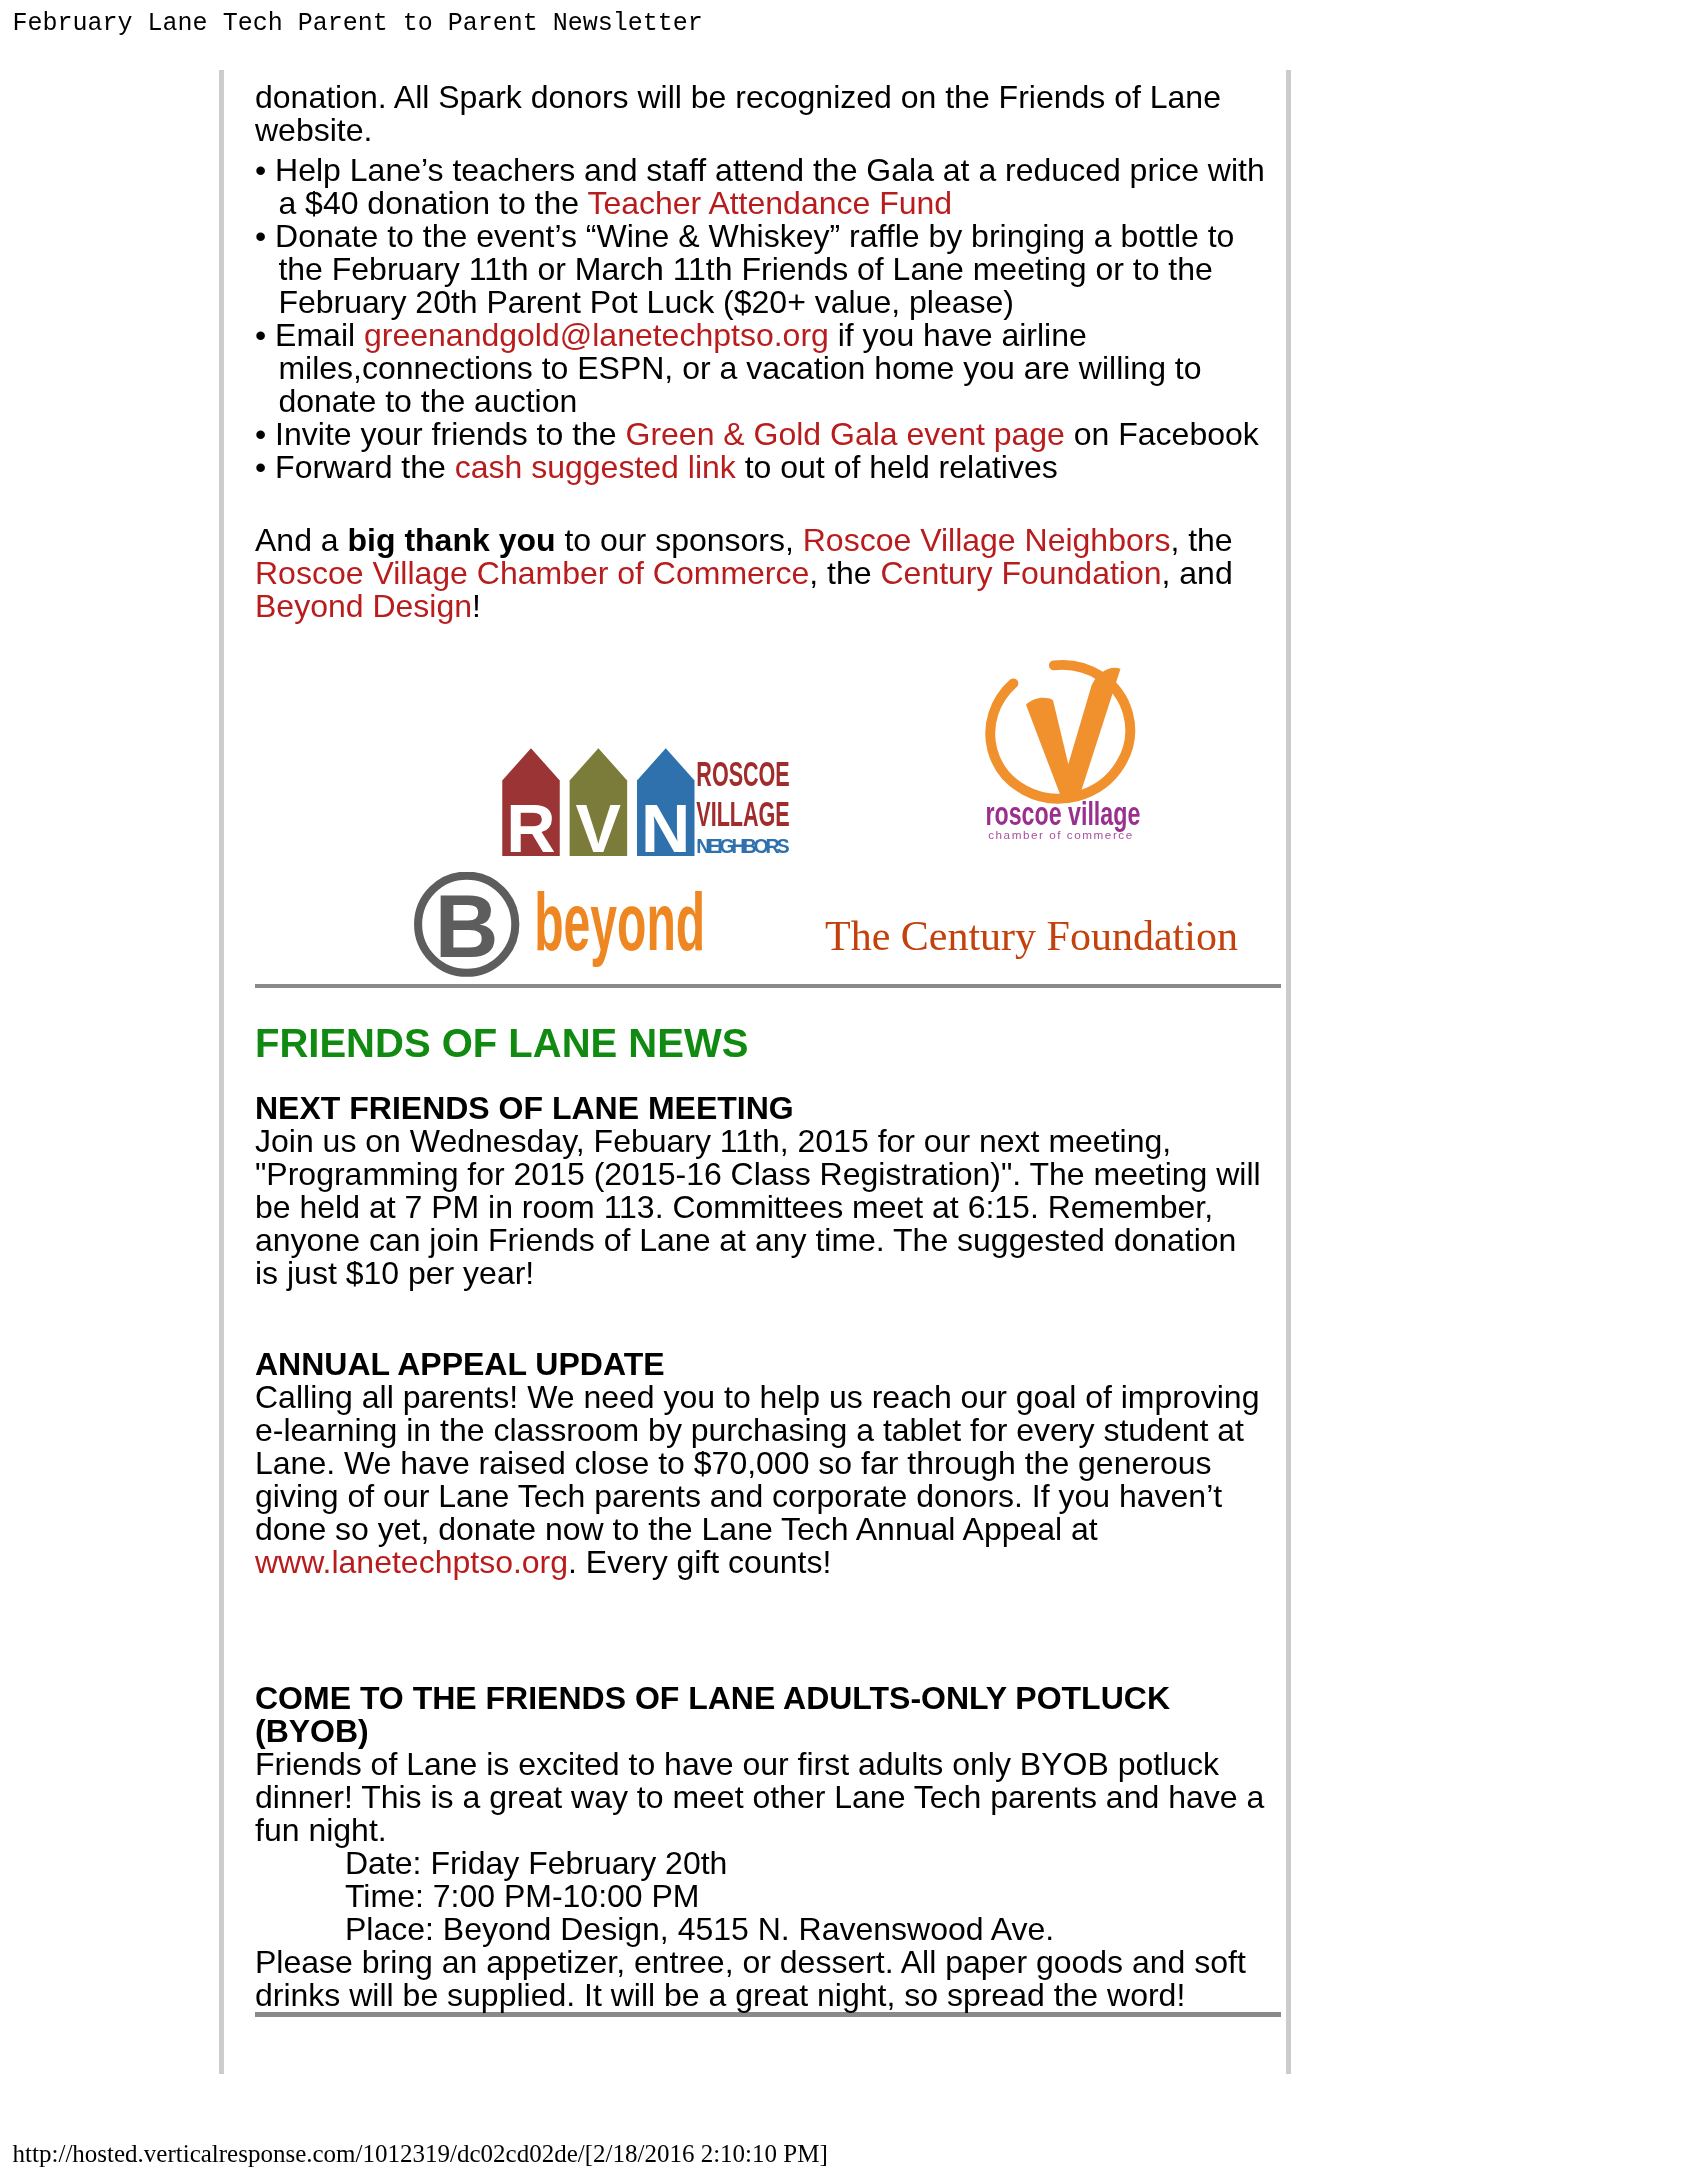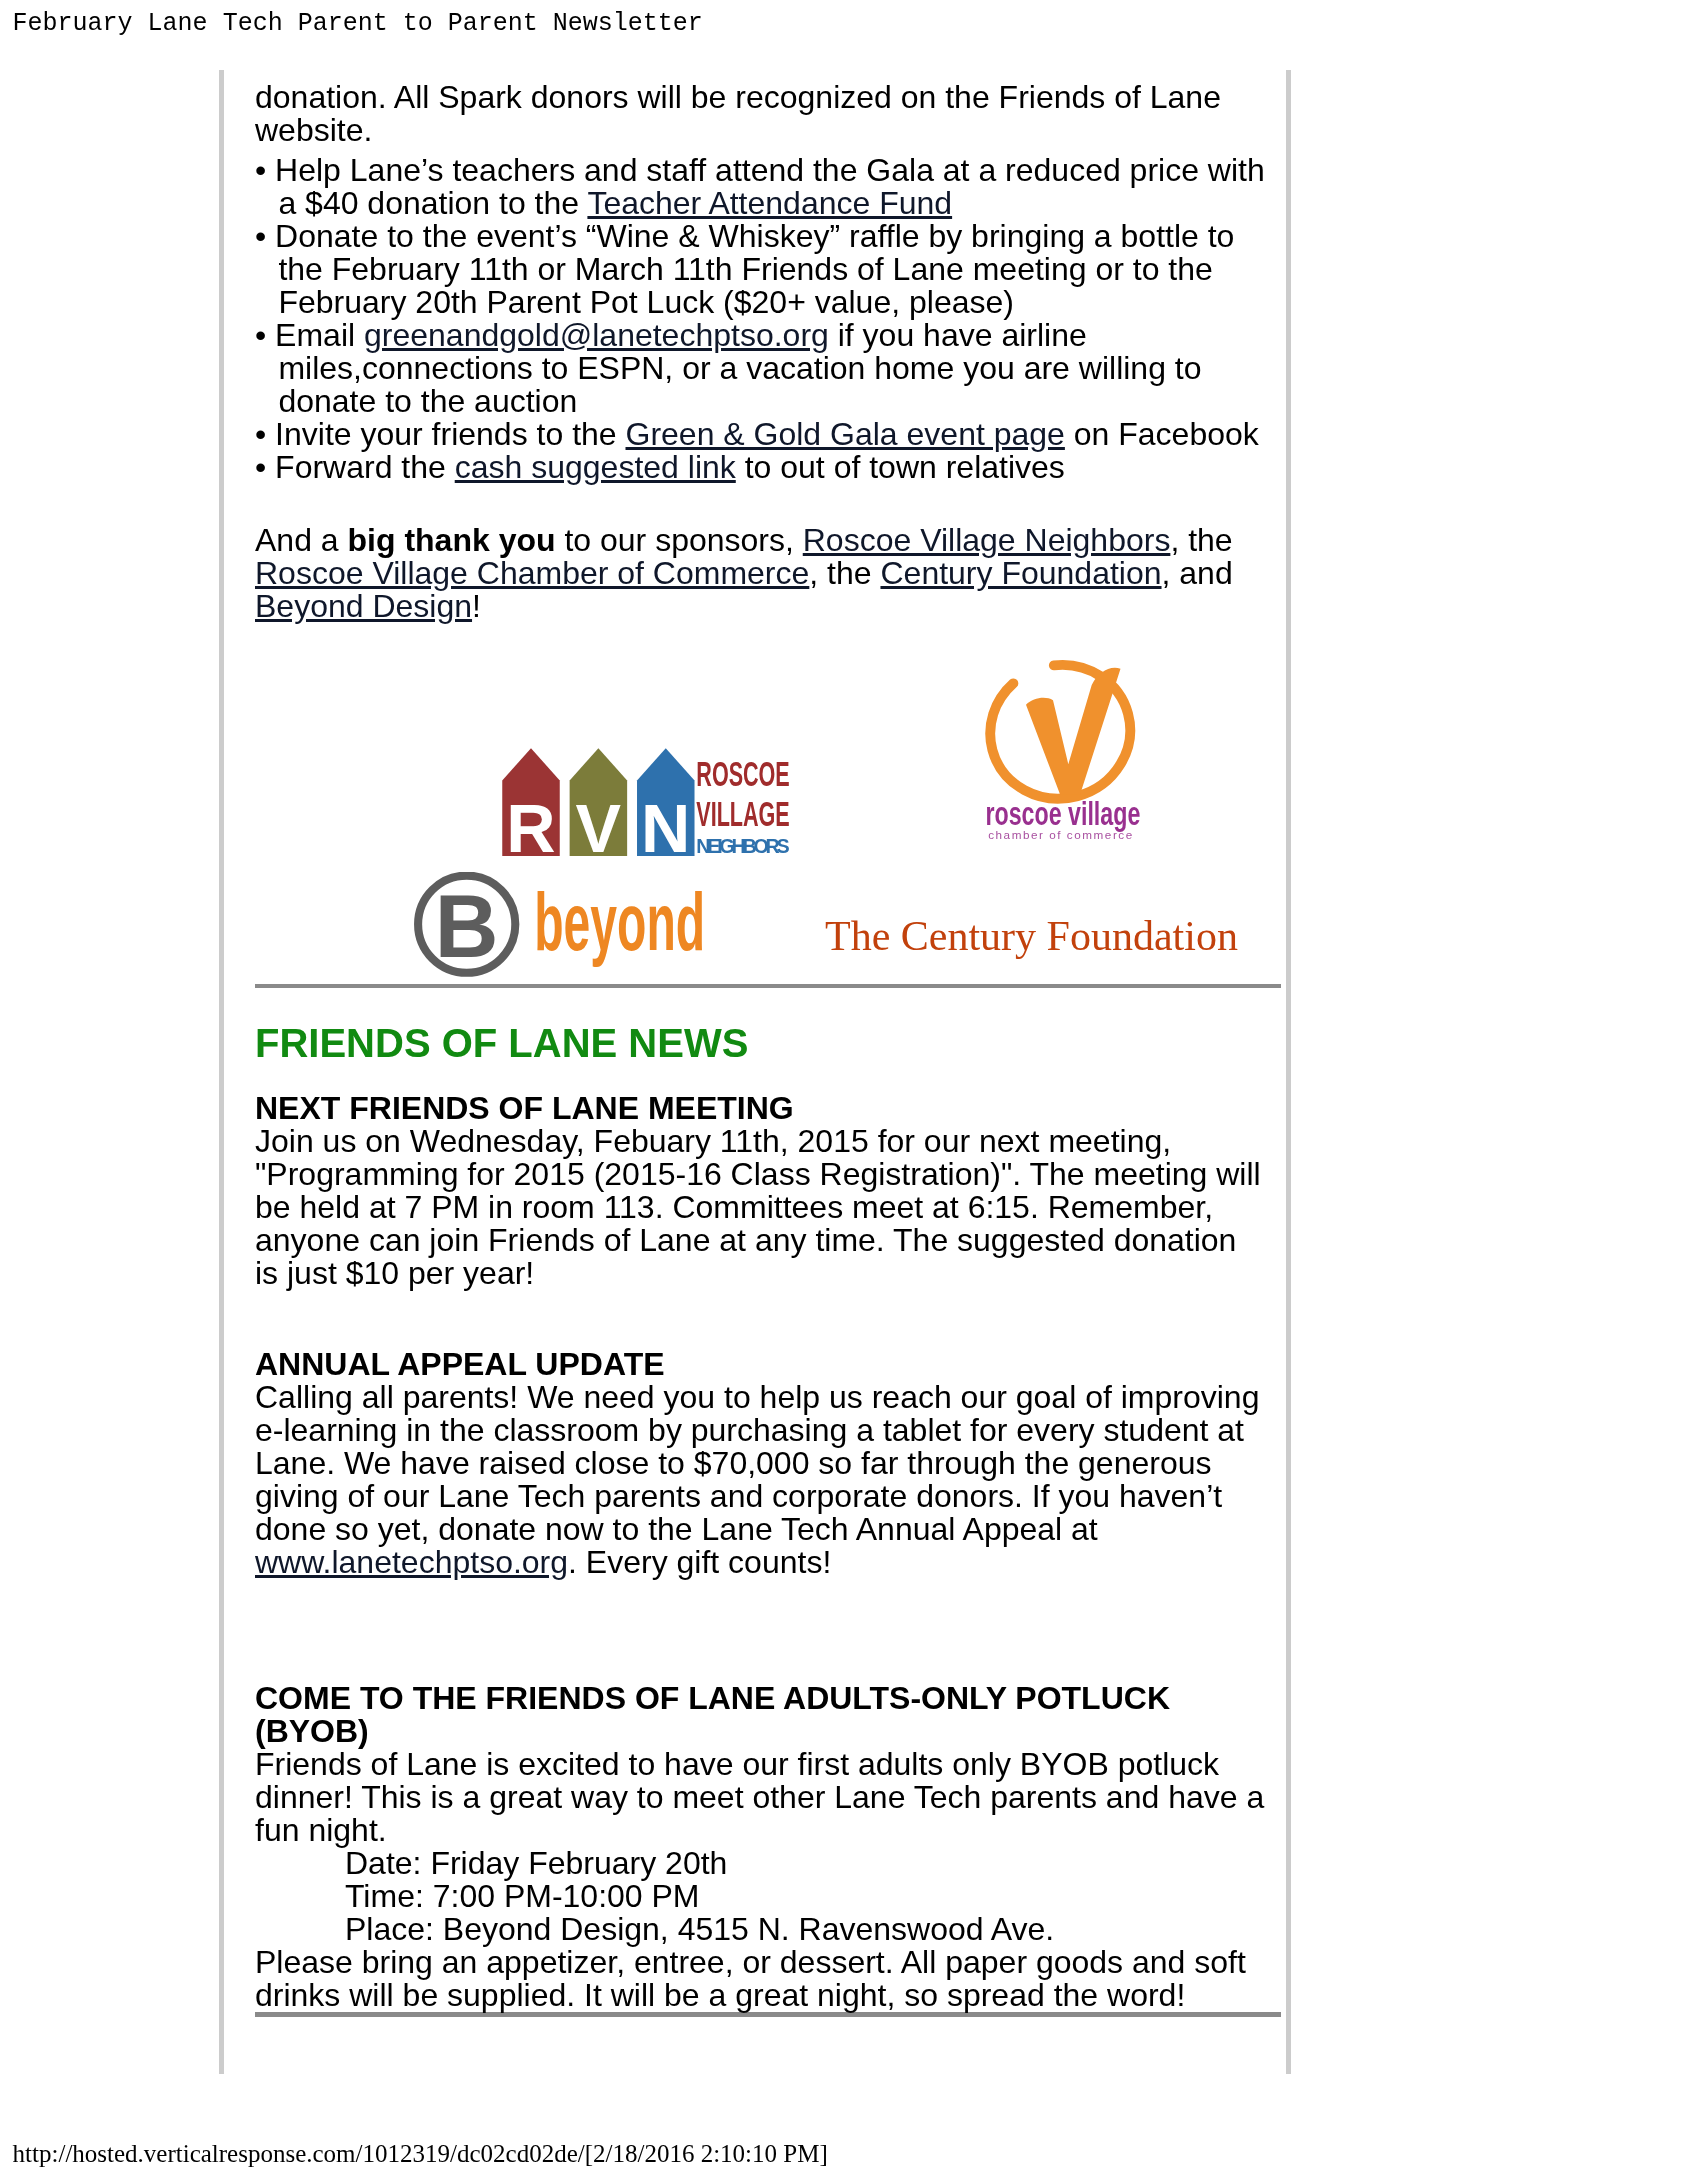--- a/index.html
+++ b/index.html
@@ -17,21 +17,21 @@
     font-family:"Liberation Serif","DejaVu Serif",serif;
     font-size:25px;color:#000;white-space:nowrap;
   }
   .content-wrap{
     position:absolute;top:70px;left:219px;width:1072px;height:2004px;
     box-sizing:border-box;border-left:5.4px solid #cccccc;border-right:5.4px solid #cccccc;
     padding:10.8px 18px 36px 31px;overflow:hidden;
   }
   .body-text{font-size:32px;line-height:33px;}
   p{margin:0;}
-  a.link{color:#0f172a;text-decoration:underline;cursor:pointer;}
+  a.link{color:#b91c1c;cursor:pointer;}
   ul.bullets{list-style:none;margin:7.2px 0 0 0;padding:0 0 0 23.4px;}
   ul.bullets li{text-indent:-23.4px;}
   ul.bullets li::before{content:"• ";text-indent:0;}
   .sponsors{margin-top:40px;}
   .logo-band{position:relative;margin-top:35px;height:326px;}
   .logo-rvn{position:absolute;left:247px;top:83px;}
   .logo-chamber{position:absolute;left:726px;top:0;}
   .logo-beyond{position:absolute;left:155px;top:214px;}
   .logo-century{
     position:absolute;left:554px;top:254px;
@@ -58,21 +58,21 @@
 
 <div class="content-wrap">
 
   <p class="body-text">donation. All Spark donors will be recognized on the Friends of Lane website.</p>
 
   <ul class="bullets body-text">
     <li><span>Help Lane’s teachers and staff attend the Gala at a reduced price with a $40 donation to the </span><a class="link">Teacher Attendance Fund</a></li>
     <li><span>Donate to the event’s “Wine &amp; Whiskey” raffle by bringing a bottle to the February 11th or March 11th Friends of Lane meeting or to the February 20th Parent Pot Luck ($20+ value, please)</span></li>
     <li><span>Email </span><a class="link">greenandgold@lanetechptso.org</a><span> if you have airline miles,connections to ESPN, or a vacation home you are willing to donate to the auction</span></li>
     <li><span>Invite your friends to the </span><a class="link">Green &amp; Gold Gala event page</a><span> on Facebook</span></li>
-    <li><span>Forward the </span><a class="link">cash suggested link</a><span> to out of town relatives</span></li>
+    <li><span>Forward the </span><a class="link">cash suggested link</a><span> to out of held relatives</span></li>
   </ul>
 
   <p class="body-text sponsors">
     <span>And a </span><b>big thank you</b><span> to our sponsors, </span><a class="link">Roscoe Village Neighbors</a><span>, the </span><a class="link">Roscoe Village Chamber of Commerce</a><span>, the </span><a class="link">Century Foundation</a><span>, and </span><a class="link">Beyond Design</a><span>!</span>
   </p>
 
   <div class="logo-band">
 
     <svg class="logo-rvn" width="288" height="115" viewBox="0 0 320 128">
       <polygon points="0,44 32,8 64,44 64,128 0,128" fill="#9b3434"></polygon>

